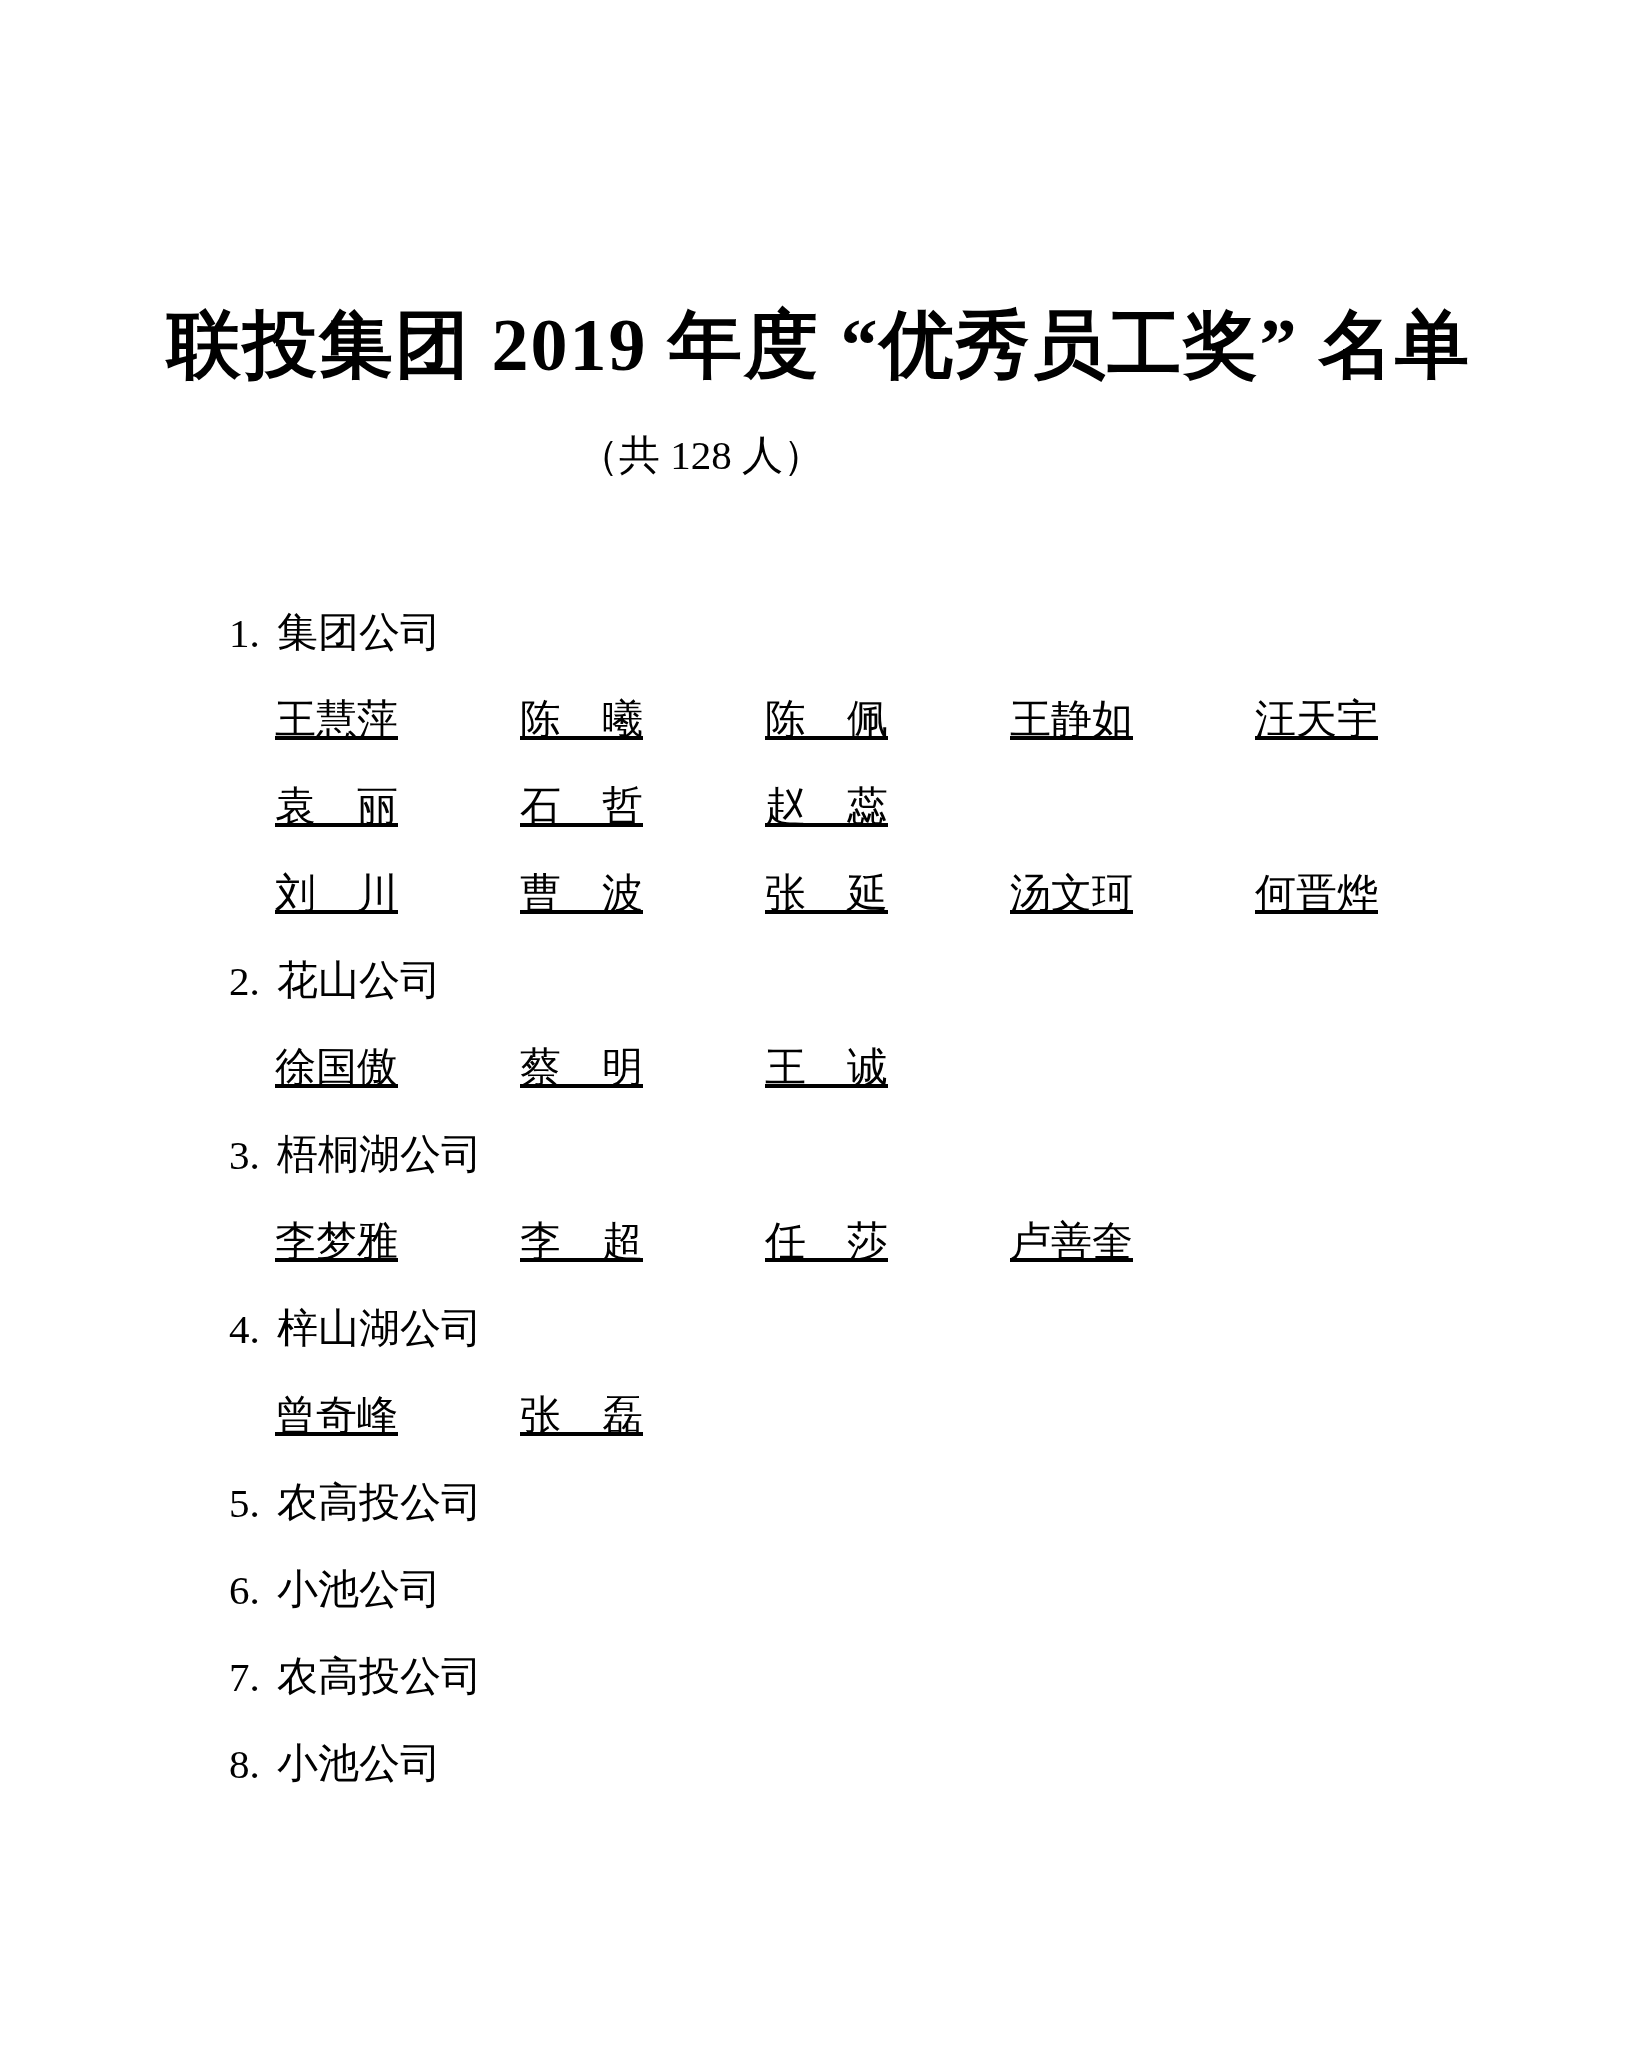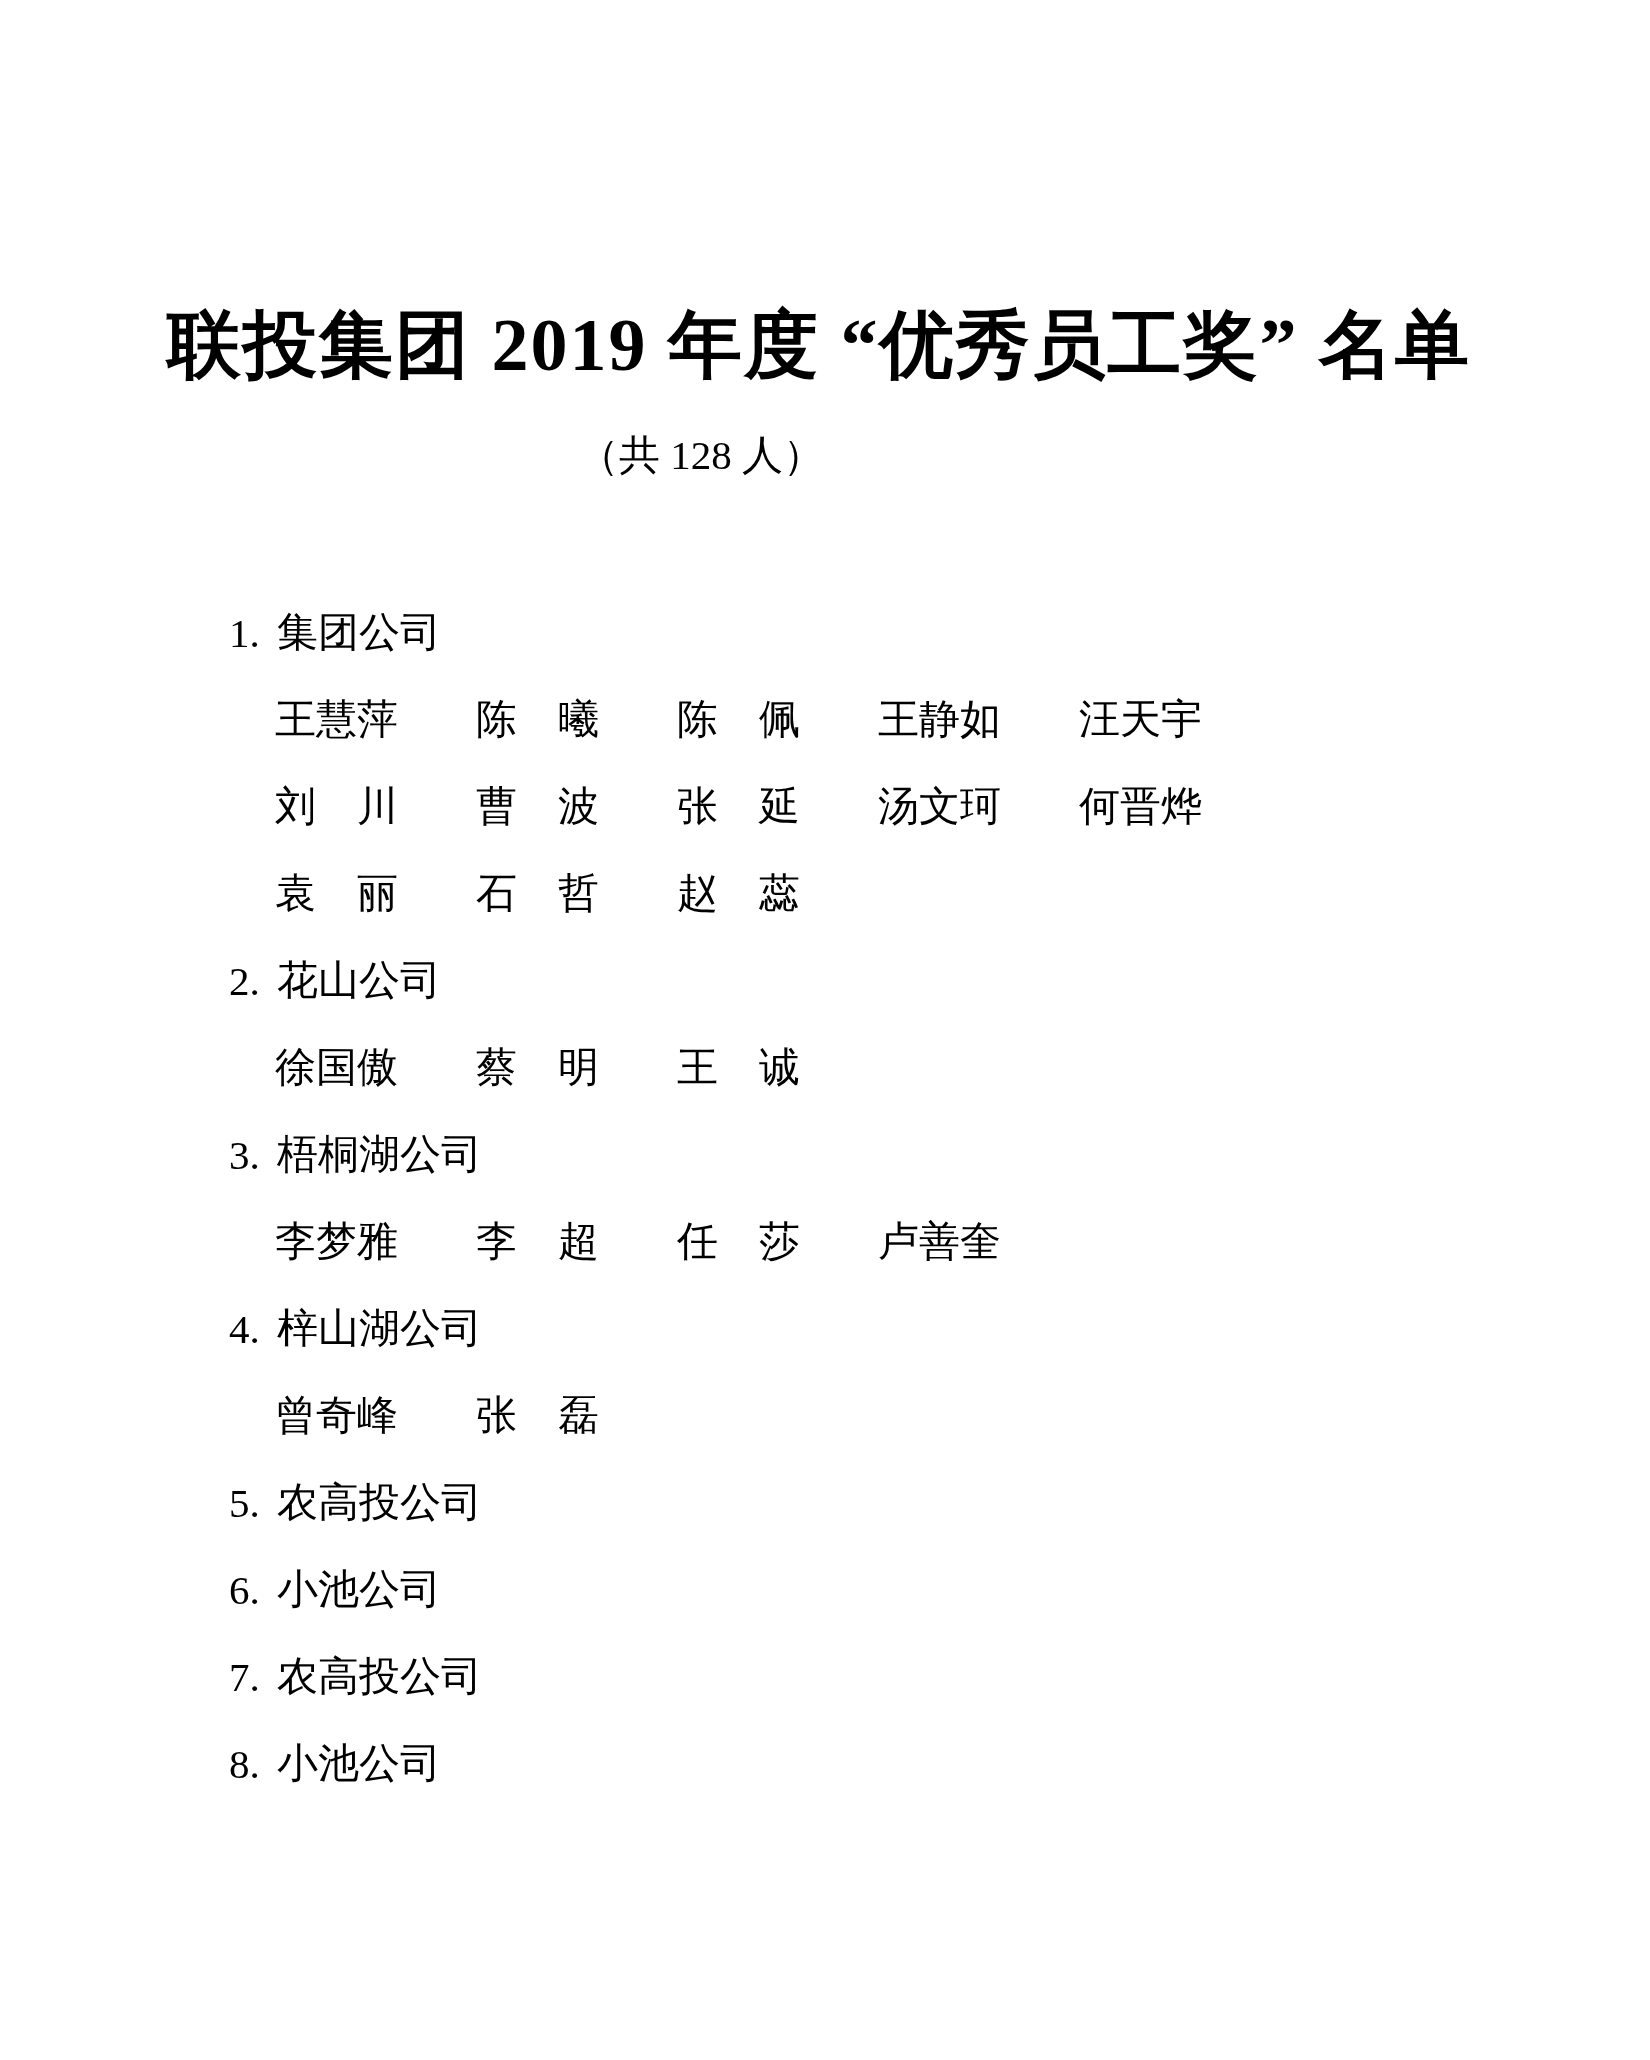--- a/index.html
+++ b/index.html
@@ -52,43 +52,44 @@
   }
   .section-number {
     display: inline-block;
     min-width: 48px;
   }
   .company-name {
     display: inline-block;
   }
   .name-row {
     padding-left: 46px;
-    gap: 76px;
+    gap: 120px;
+    text-decoration: underline;
   }
   .employee-name {
     display: inline-block;
     width: 125px;
     white-space: pre;
   }
 </style>
 </head>
 <body>
 
 <div class="page">
   <div class="doc-title">联投集团 2019 年度 “优秀员工奖” 名单</div>
   <div class="doc-subtitle">（共 128 人）</div>
   <div class="section-list">
   <div class="section">
     <div class="line section-header">
       <span class="section-number">1.</span><span class="company-name">集团公司</span>
     </div>
     <div class="section-rows">
           <div class="line name-row"><span class="employee-name">王慧萍</span><span class="employee-name">陈　曦</span><span class="employee-name">陈　佩</span><span class="employee-name">王静如</span><span class="employee-name">汪天宇</span></div>
+          <div class="line name-row"><span class="employee-name">袁　丽</span><span class="employee-name">石　哲</span><span class="employee-name">赵　蕊</span></div>
           <div class="line name-row"><span class="employee-name">刘　川</span><span class="employee-name">曹　波</span><span class="employee-name">张　延</span><span class="employee-name">汤文珂</span><span class="employee-name">何晋烨</span></div>
-          <div class="line name-row"><span class="employee-name">袁　丽</span><span class="employee-name">石　哲</span><span class="employee-name">赵　蕊</span></div>
         </div>
   </div>
 
   <div class="section">
     <div class="line section-header">
       <span class="section-number">2.</span><span class="company-name">花山公司</span>
     </div>
     <div class="section-rows">
           <div class="line name-row"><span class="employee-name">徐国傲</span><span class="employee-name">蔡　明</span><span class="employee-name">王　诚</span></div>
         </div>

